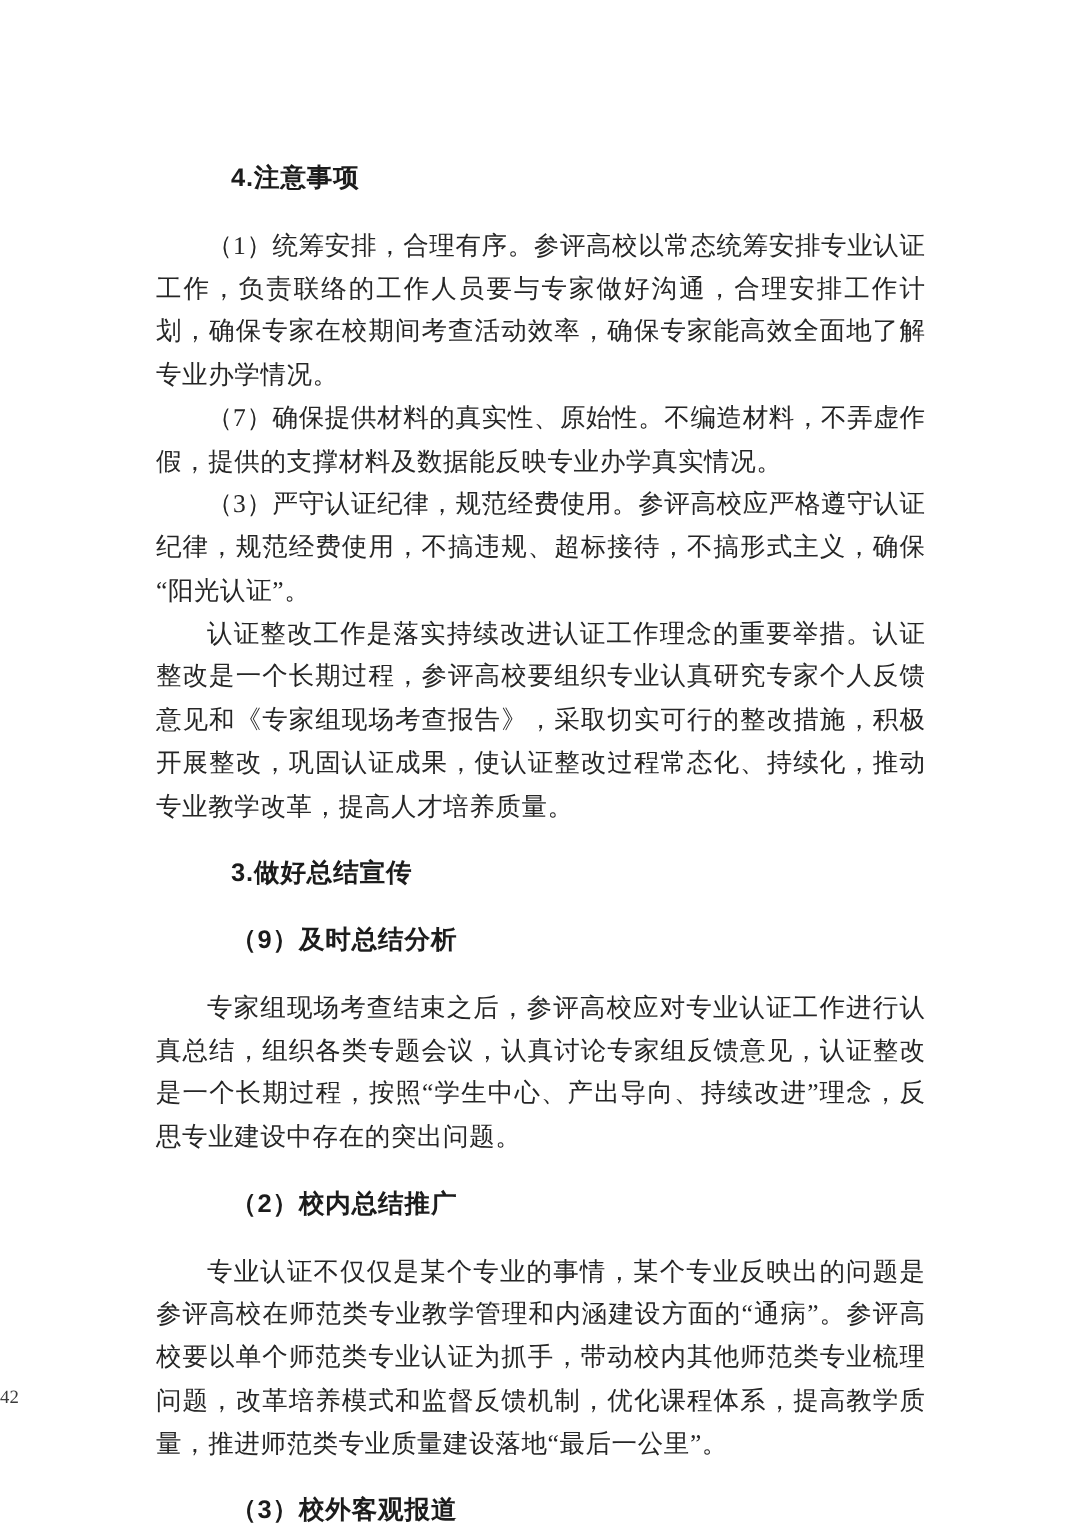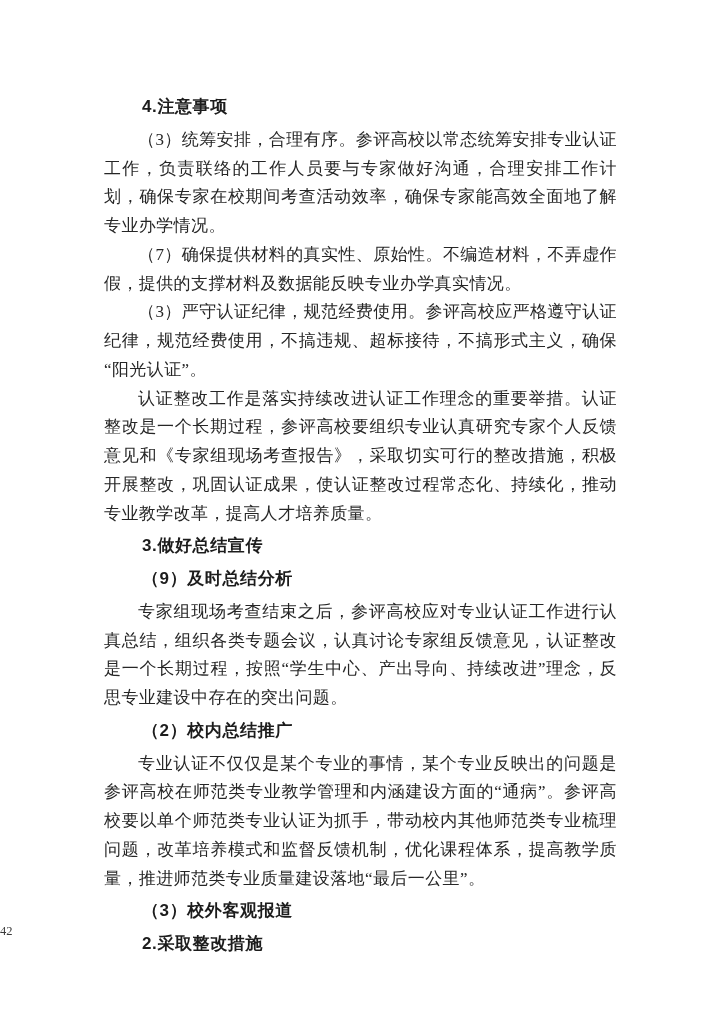--- a/index.html
+++ b/index.html
@@ -25,21 +25,21 @@
     color: #262626;
     text-align: justify;
     text-justify: inter-ideograph;
     letter-spacing: 0.4px;
   }
   .doc-body p.paragraph {
     margin: 0;
     text-indent: 2em;
   }
   .doc-body h2.heading {
-    margin: 4px;
+    margin: 16px;
     font-size: 17px;
     line-height: 28.75px;
     font-weight: 700;
     text-indent: 2em;
     font-family: "Liberation Sans", "DejaVu Sans", sans-serif;
     color: #1c1c1c;
     letter-spacing: 0.6px;
   }
   .page-number {
     position: absolute;
@@ -52,21 +52,21 @@
     color: #3a3a3a;
   }
 </style>
 </head>
 <body>
 
 <div class="page">
   <div class="doc-body">
 
   <h2 class="heading">4.注意事项</h2>
-      <p class="paragraph">（3）统筹安排，合理有序。参评高校以常态统筹安排专业认证工作，负责联络的工作人员要与专家做好沟通，合理安排工作计划，确保专家在校期间考查活动效率，确保专家能高效全面地了解专业办学情况。</p>
+      <p class="paragraph">（1）统筹安排，合理有序。参评高校以常态统筹安排专业认证工作，负责联络的工作人员要与专家做好沟通，合理安排工作计划，确保专家在校期间考查活动效率，确保专家能高效全面地了解专业办学情况。</p>
       <p class="paragraph">（7）确保提供材料的真实性、原始性。不编造材料，不弄虚作假，提供的支撑材料及数据能反映专业办学真实情况。</p>
       <p class="paragraph">（3）严守认证纪律，规范经费使用。参评高校应严格遵守认证纪律，规范经费使用，不搞违规、超标接待，不搞形式主义，确保“阳光认证”。</p>
       <p class="paragraph">认证整改工作是落实持续改进认证工作理念的重要举措。认证整改是一个长期过程，参评高校要组织专业认真研究专家个人反馈意见和《专家组现场考查报告》，采取切实可行的整改措施，积极开展整改，巩固认证成果，使认证整改过程常态化、持续化，推动专业教学改革，提高人才培养质量。</p>
       <h2 class="heading">3.做好总结宣传</h2>
       <h2 class="heading">（9）及时总结分析</h2>
       <p class="paragraph">专家组现场考查结束之后，参评高校应对专业认证工作进行认真总结，组织各类专题会议，认真讨论专家组反馈意见，认证整改是一个长期过程，按照“学生中心、产出导向、持续改进”理念，反思专业建设中存在的突出问题。</p>
       <h2 class="heading">（2）校内总结推广</h2>
       <p class="paragraph">专业认证不仅仅是某个专业的事情，某个专业反映出的问题是参评高校在师范类专业教学管理和内涵建设方面的“通病”。参评高校要以单个师范类专业认证为抓手，带动校内其他师范类专业梳理问题，改革培养模式和监督反馈机制，优化课程体系，提高教学质量，推进师范类专业质量建设落地“最后一公里”。</p>
       <h2 class="heading">（3）校外客观报道</h2>
       <h2 class="heading">2.采取整改措施</h2>

